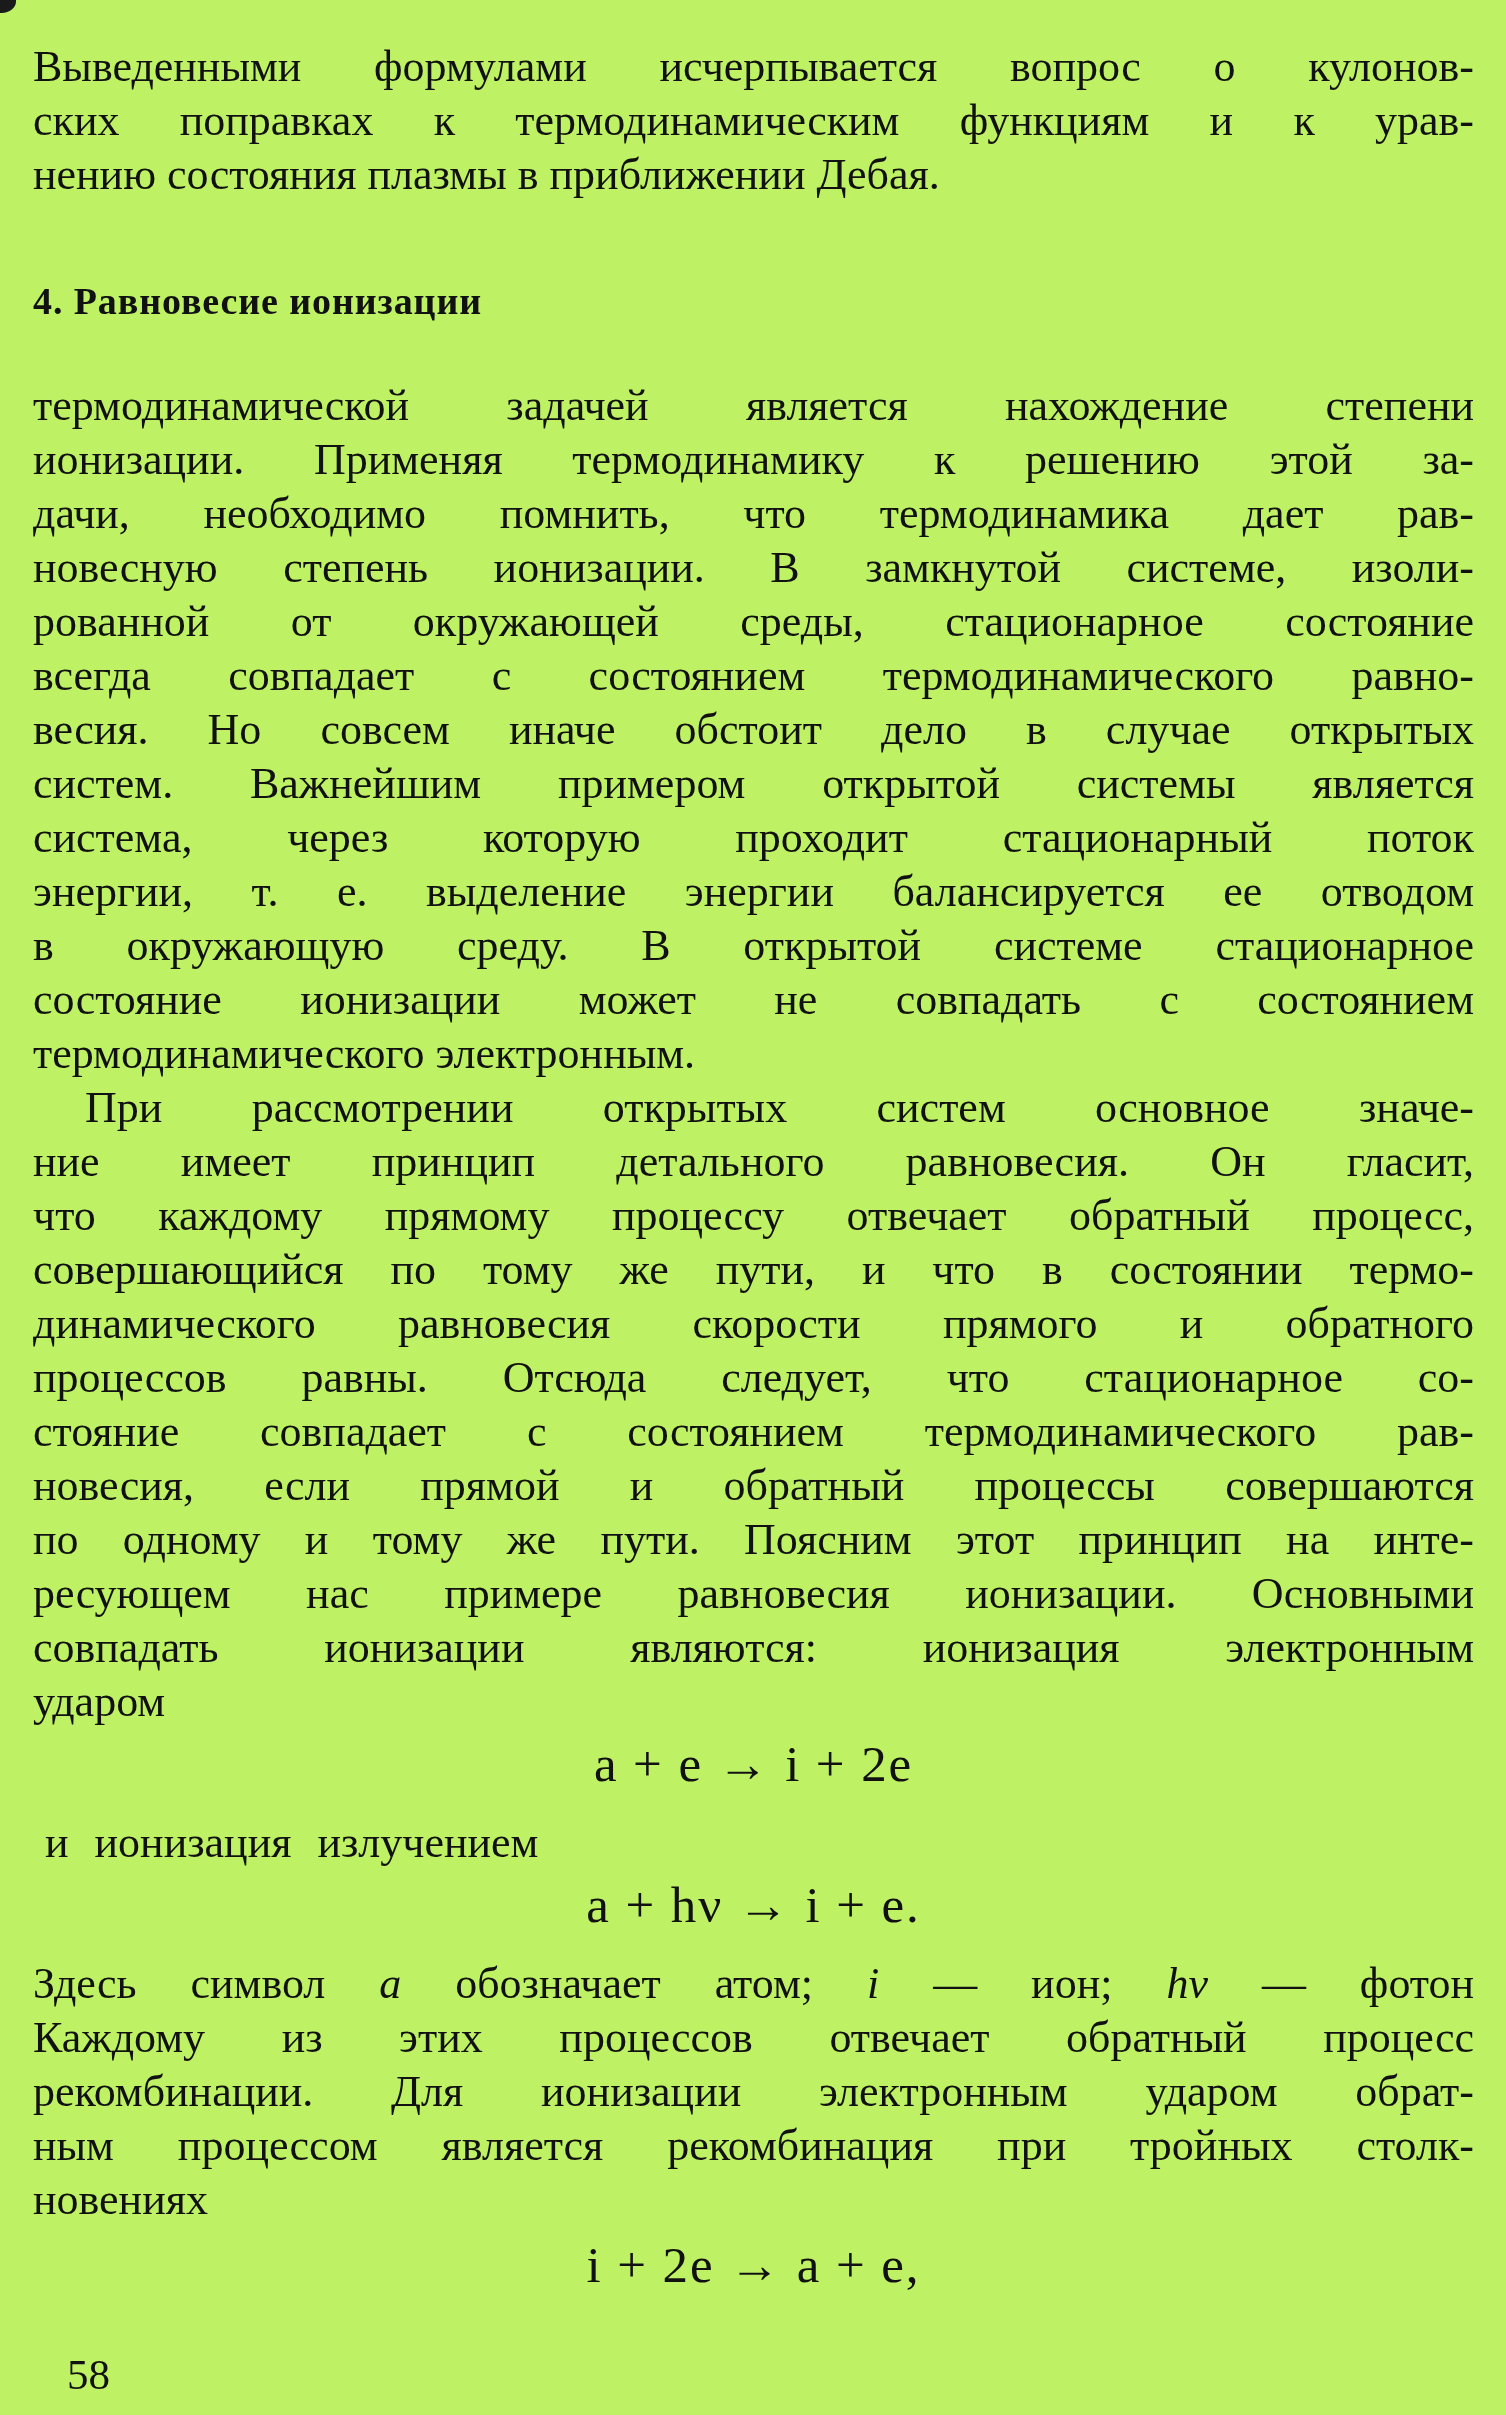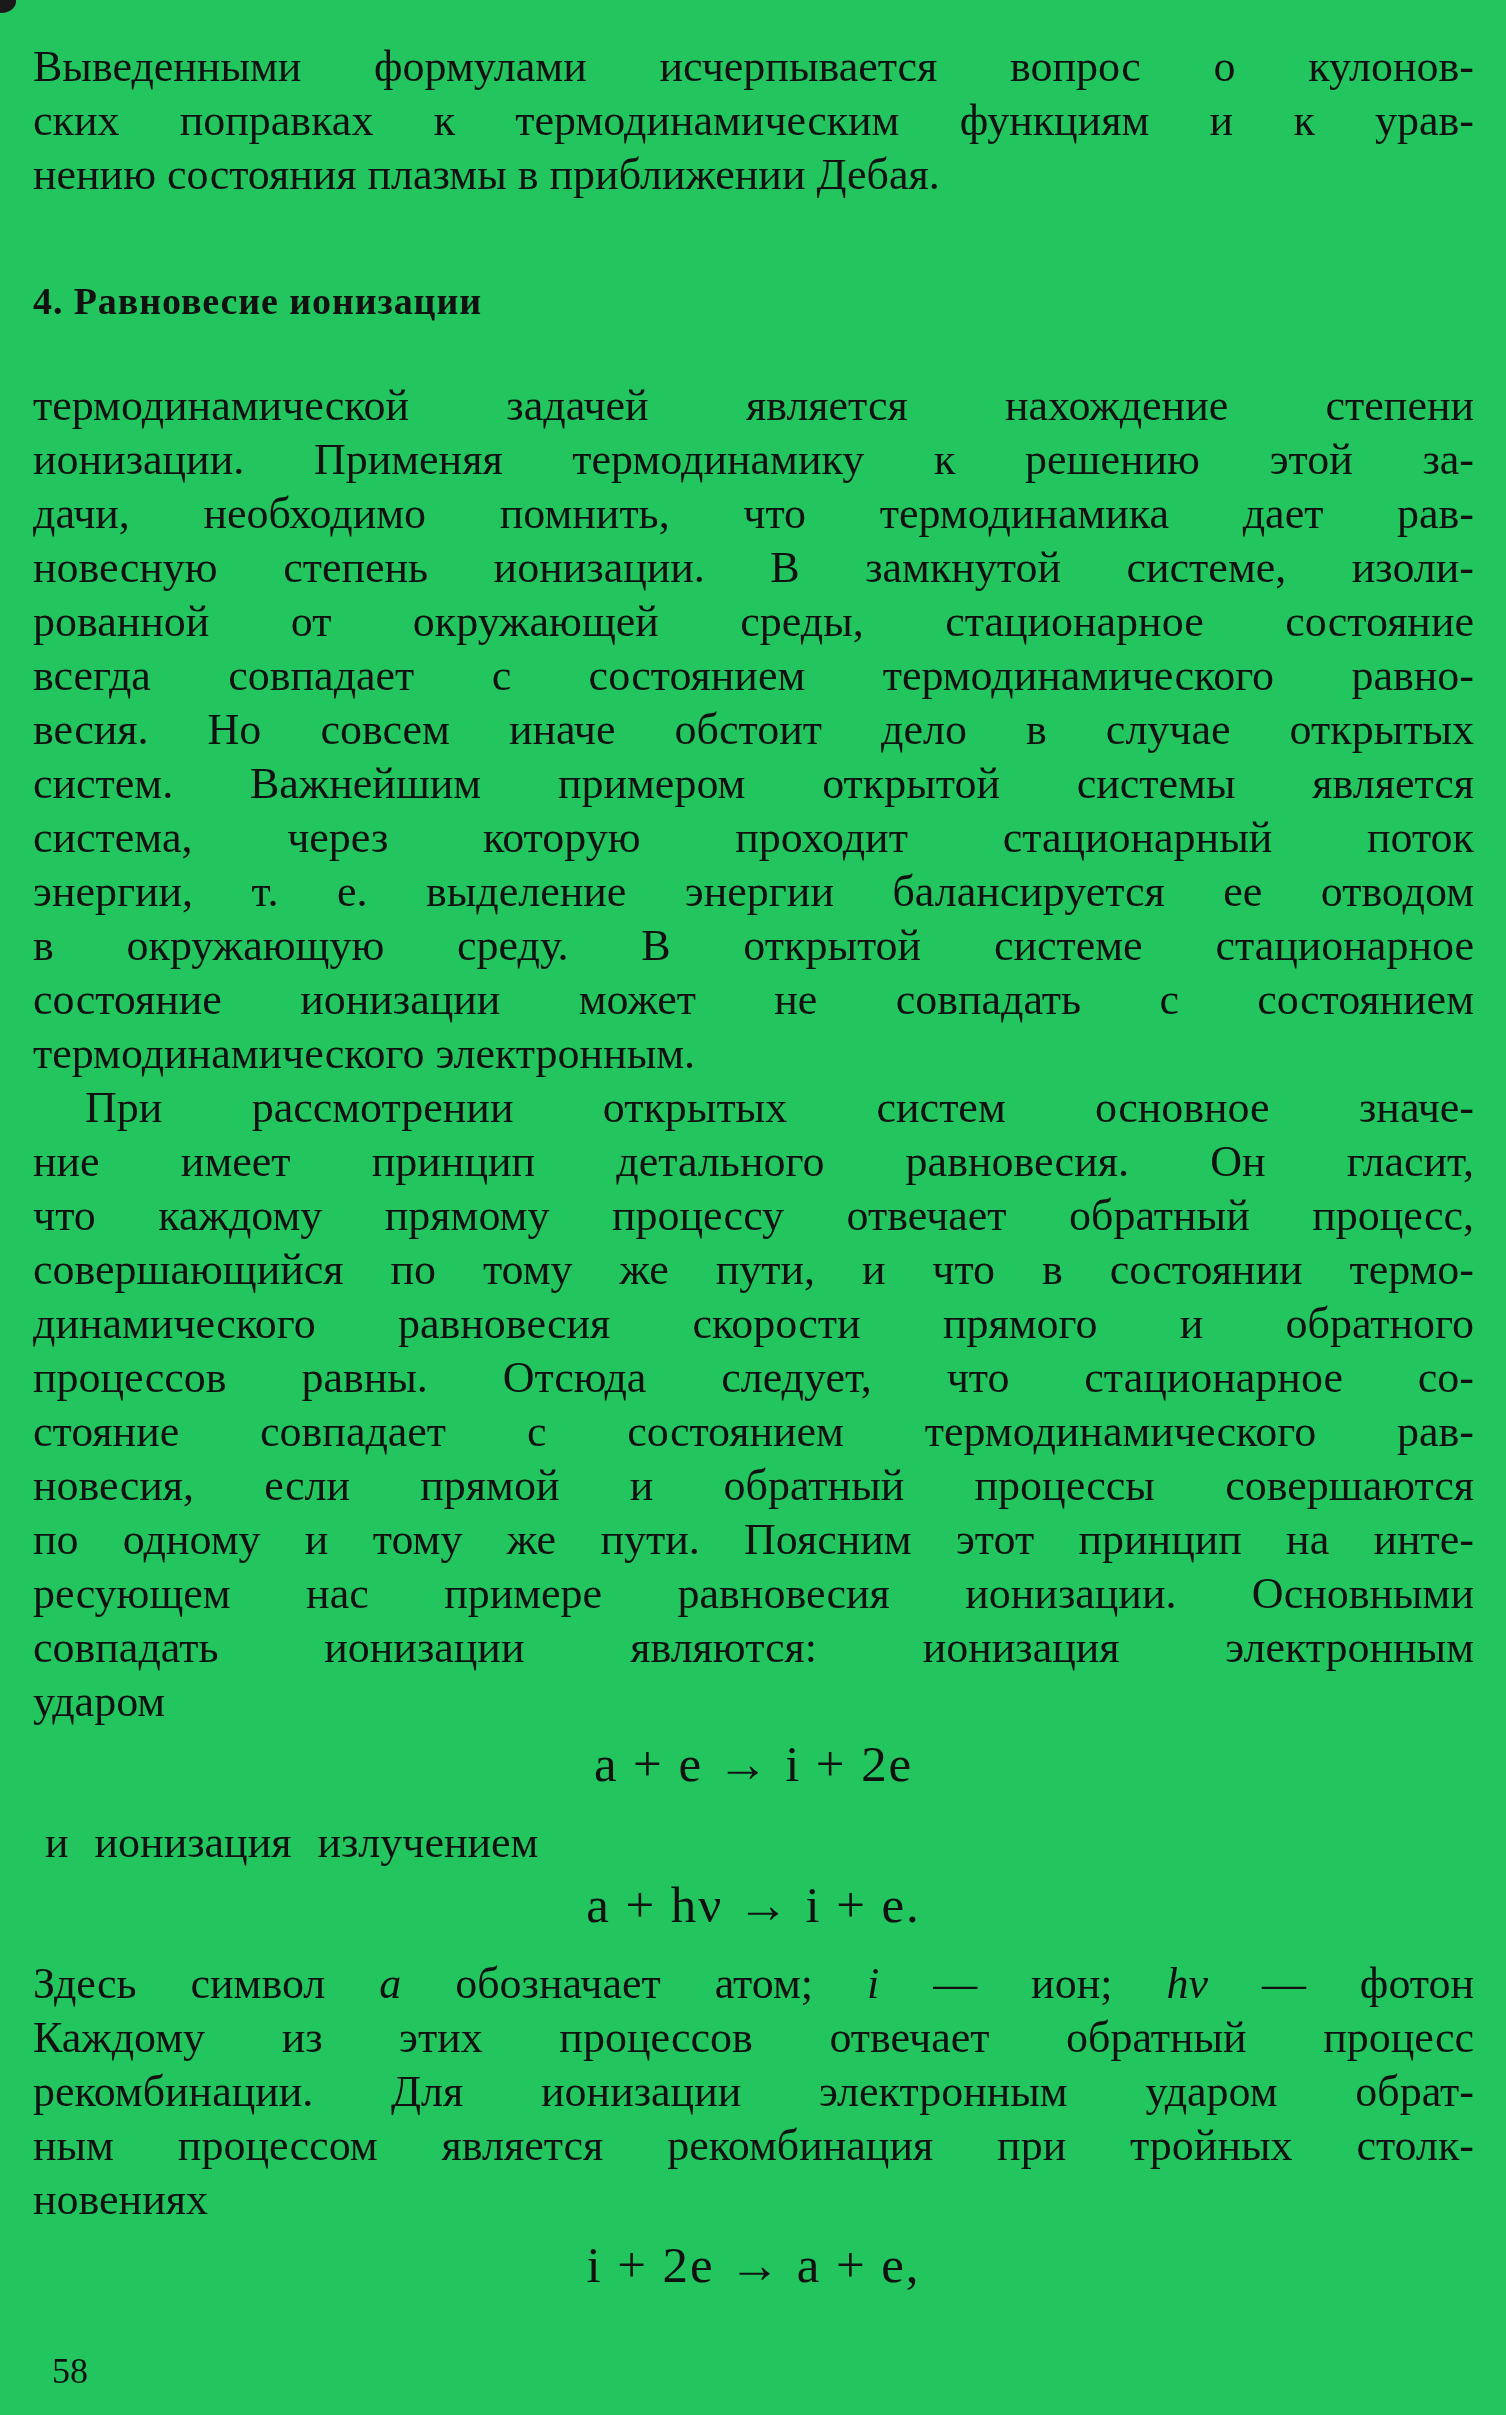--- a/index.html
+++ b/index.html
@@ -1,20 +1,20 @@
 <!DOCTYPE html>
 <html lang="ru" style="font-size:15px"><head>
 <meta charset="utf-8">
 <style>
   html, body { margin: 0; padding: 0; background: #e8e8e8; }
   .page {
     position: relative;
     width: 1507px;
     height: 2415px;
-    background: #22c55e;
+    background: #bef264;
     overflow: hidden;
     color: #111;
     font-family: "Liberation Serif", "DejaVu Serif", serif;
   }
   .corner-mark {
     position: absolute;
     left: 0; top: 0;
     width: 16px; height: 13px;
     background: #1a1a1a;
     border-bottom-right-radius: 90%;
@@ -58,23 +58,23 @@
   .f3 { margin: 11.3px 0 0 0; }
   .label-line {
     text-align: left;
     word-spacing: 15px;
     min-height: 54px;
     margin-left: 12px;
   }
   .it { font-style: italic; }
   .page-num {
     position: absolute;
-    left: 52px;
+    left: 67px;
     top: 2350px;
-    font-size: 36px;
+    font-size: 43px;
   }
 </style>
 </head>
 <body>
 
 <div class="page">
   <div class="corner-mark"></div>
 
   <div class="col">
 

